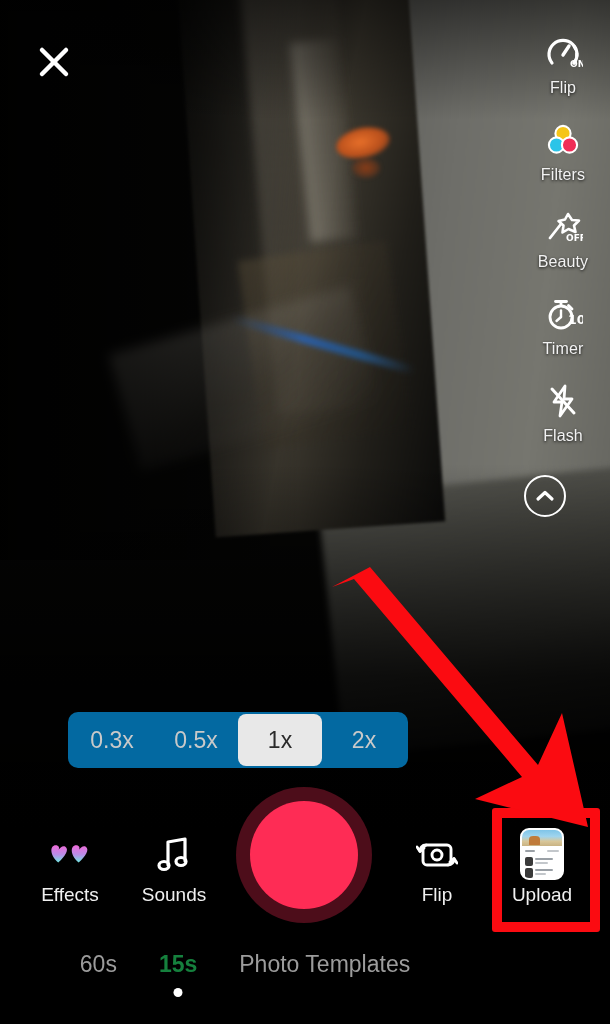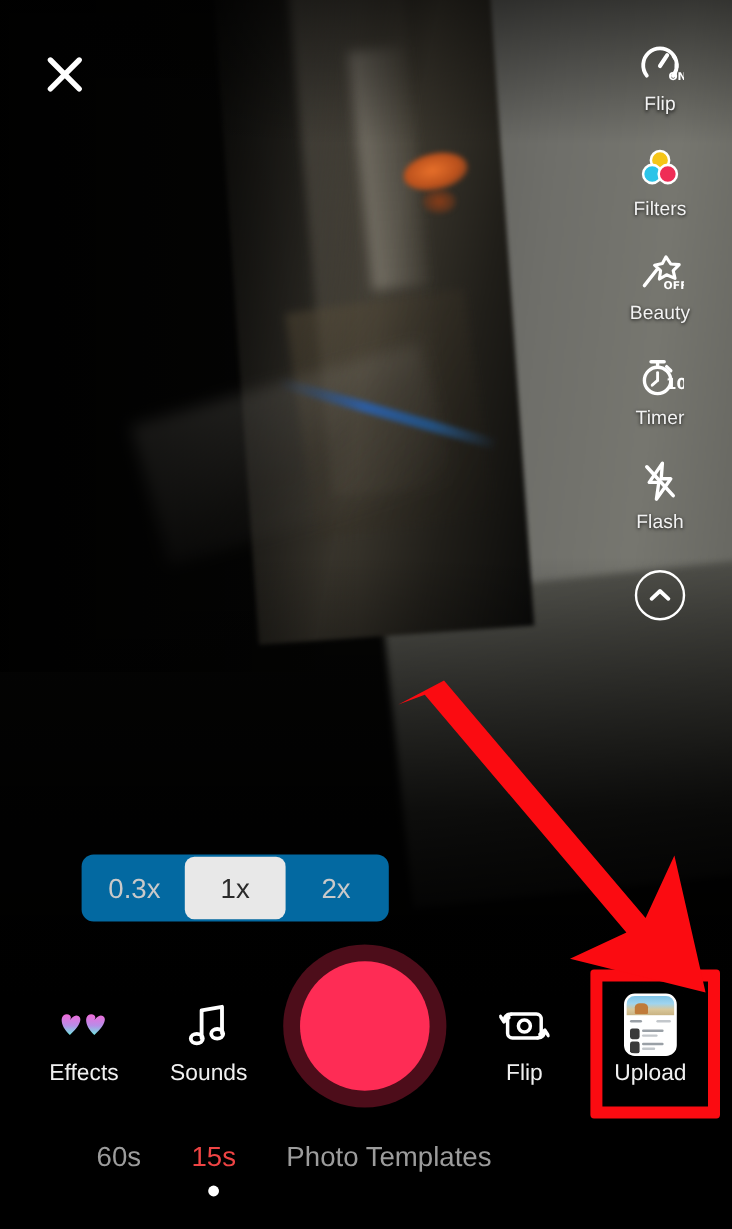--- a/index.html
+++ b/index.html
@@ -111,23 +111,23 @@
   
   .close-btn {
     position:absolute; left:30px; top:38px;
     width:48px; height:48px;
     display:flex; align-items:center; justify-content:center;
     cursor:pointer;
   }
 
   
   .tool-rail {
-    position:absolute; right:21px; top:32px;
+    position:absolute; right:8px; top:32px;
     width:78px;
-    display:flex; flex-direction:column; align-items:center;
+    display:flex; flex-direction:column; align-items:flex-start;
   }
   .tool-item {
     width:78px;
     display:flex; flex-direction:column; align-items:center;
     margin-bottom:22px;
     cursor:pointer;
   }
   .tool-ico {
     width:42px; height:42px;
     display:flex; align-items:center; justify-content:center;
@@ -265,22 +265,22 @@
     text-align:center;
   }
   .mode-item {
     font-size:23px;
     color:#9c9c9c;
     cursor:pointer;
     position:relative;
     padding:2px 4px;
   }
   .mode-item.active {
-    color:#ef4444;
-    font-weight:normal;
+    color:#15803d;
+    font-weight:bold;
   }
   .mode-dot {
     position:absolute;
     left:50%; transform:translateX(-50%);
     bottom:-17px;
     width:9px; height:9px; border-radius:50%;
     background:#ffffff;
   }
 </style>
 </head>
@@ -374,20 +374,21 @@
 
     <div class="expand-btn">
       <svg width="22" height="16" viewBox="0 0 22 16">
         <polyline points="4,11 11,4.5 18,11" fill="none" stroke="#fff" stroke-width="3.2" stroke-linecap="round" stroke-linejoin="round"></polyline>
       </svg>
     </div>
   </div>
 
   <div class="zoom-bar">
     <div class="zoom-chip">0.3x</div>
+    <div class="zoom-chip">0.5x</div>
     <div class="zoom-chip active">1x</div>
     <div class="zoom-chip">2x</div>
   </div>
 
   <div class="action-bar">
 
     <div class="act act-effects">
       <div class="act-ico">
         <svg width="44" height="30" viewBox="0 0 44 30">
           <defs>

